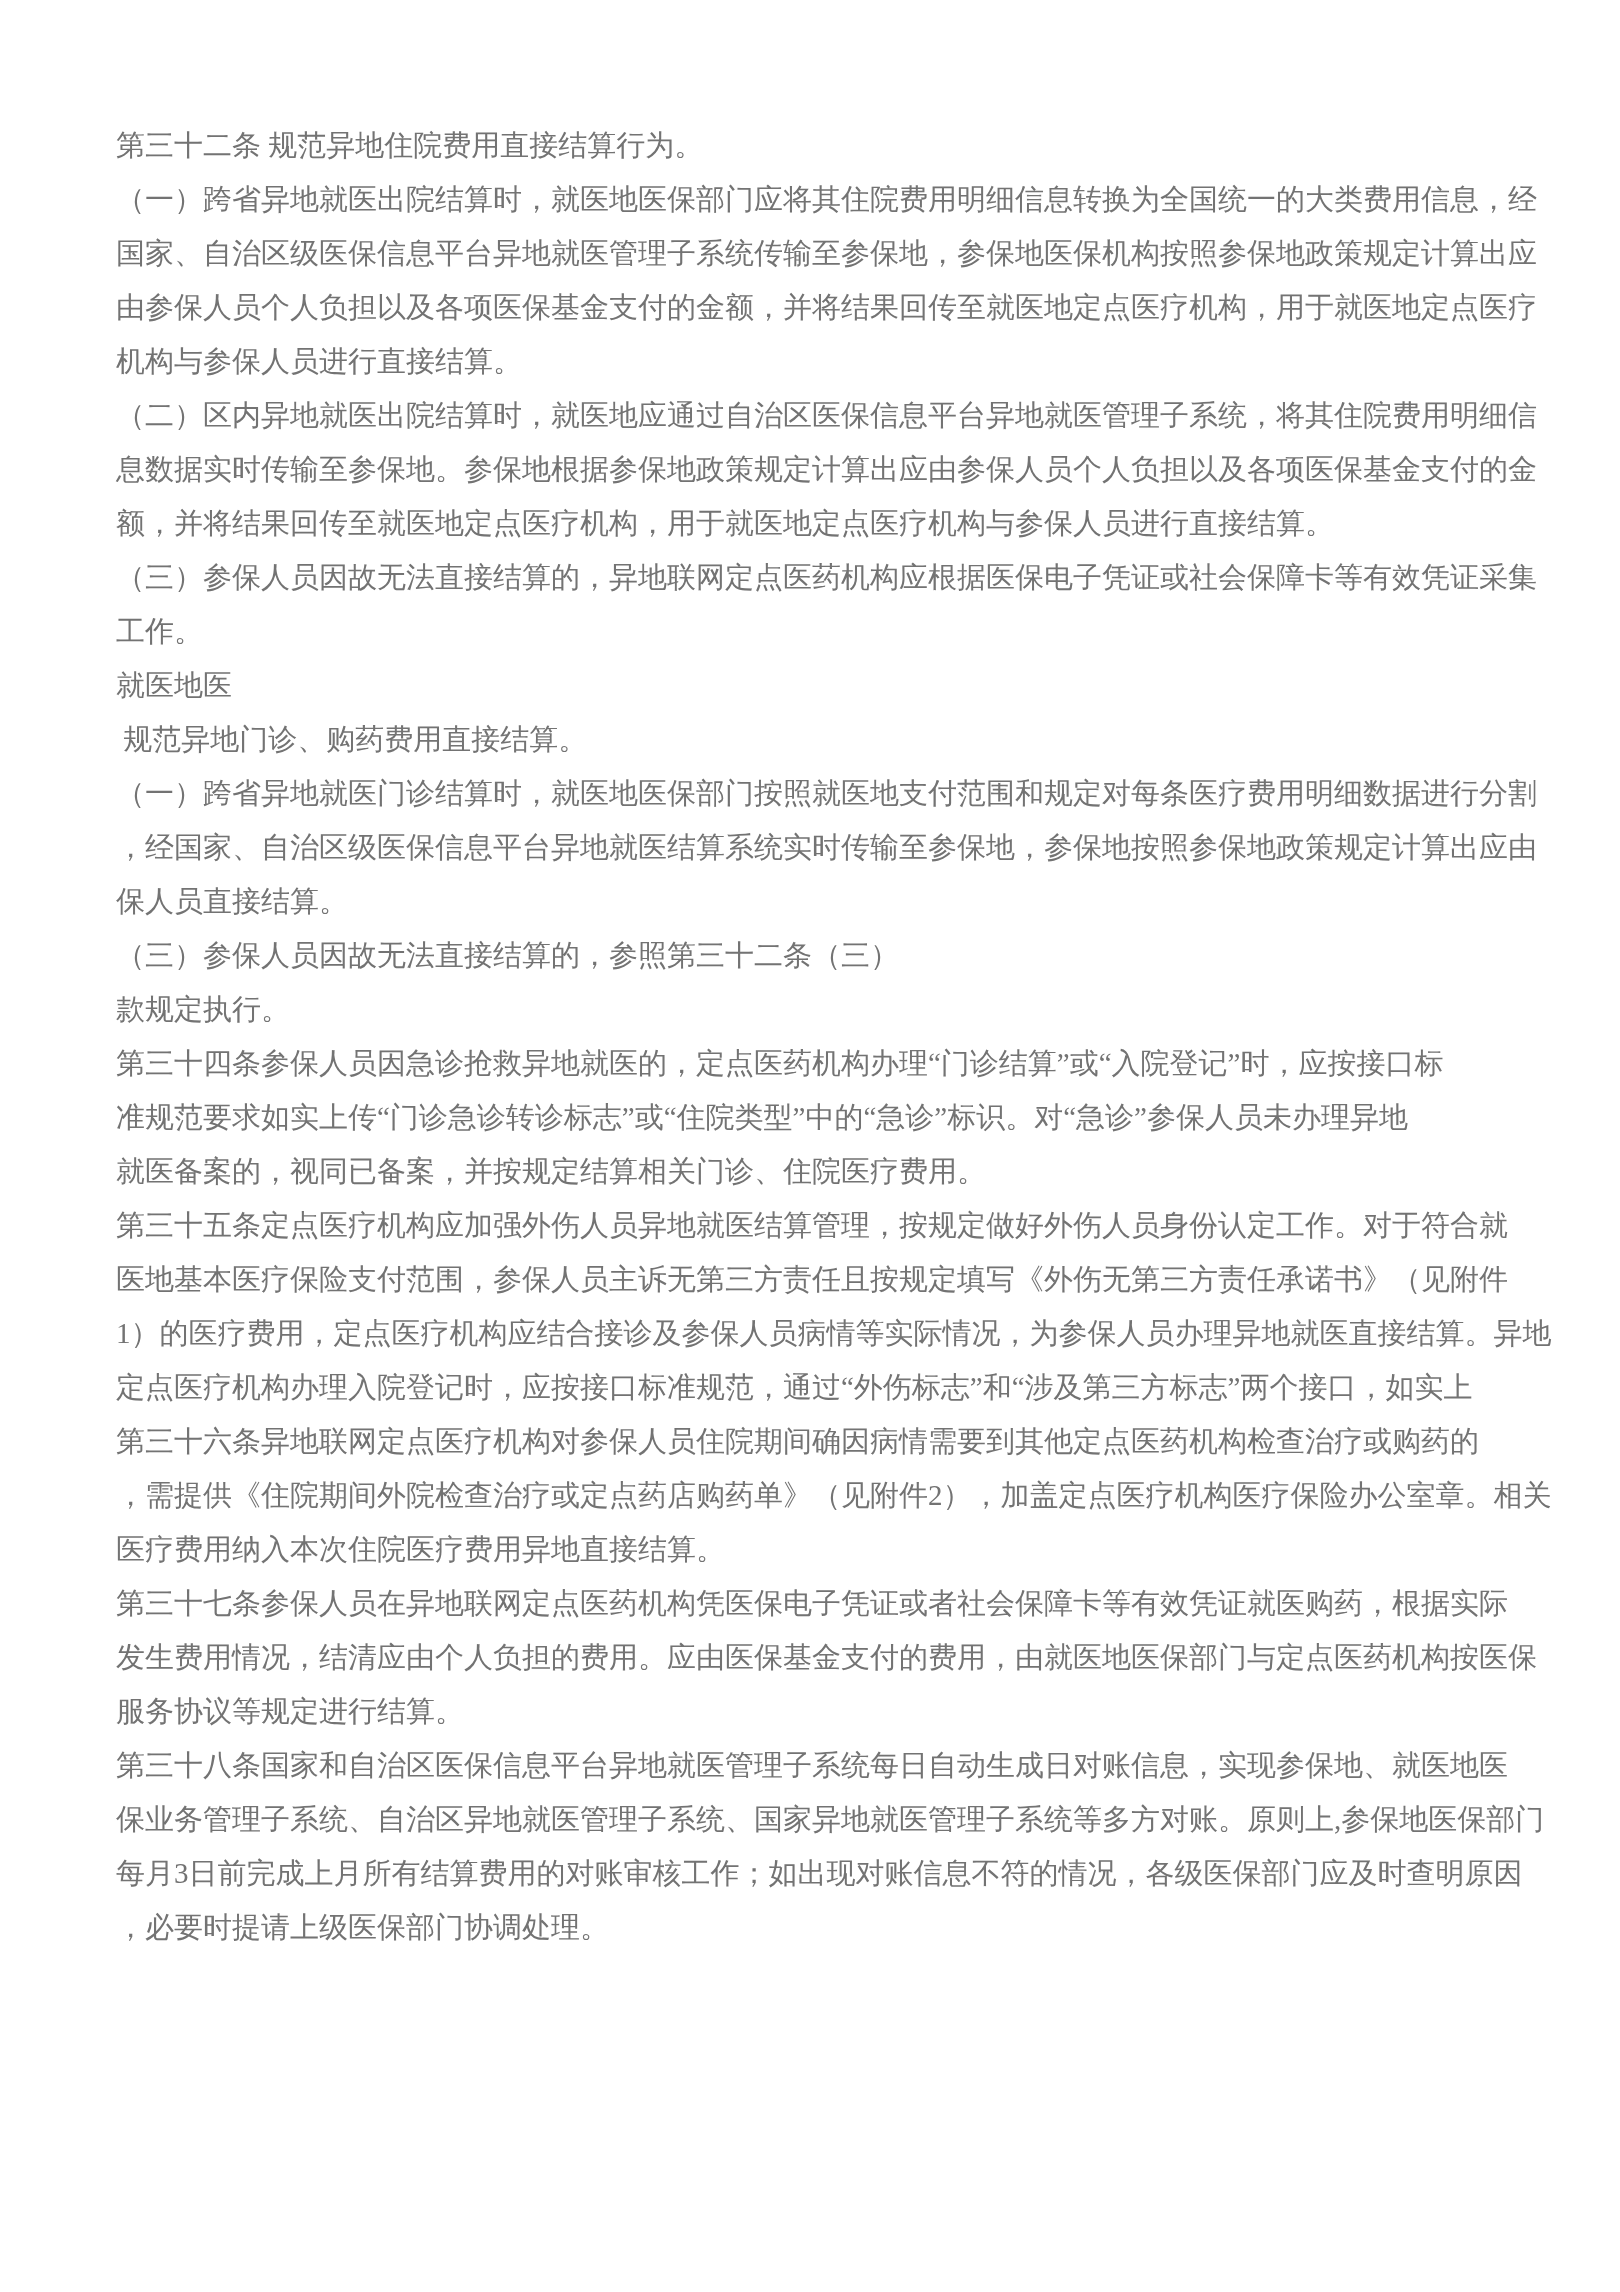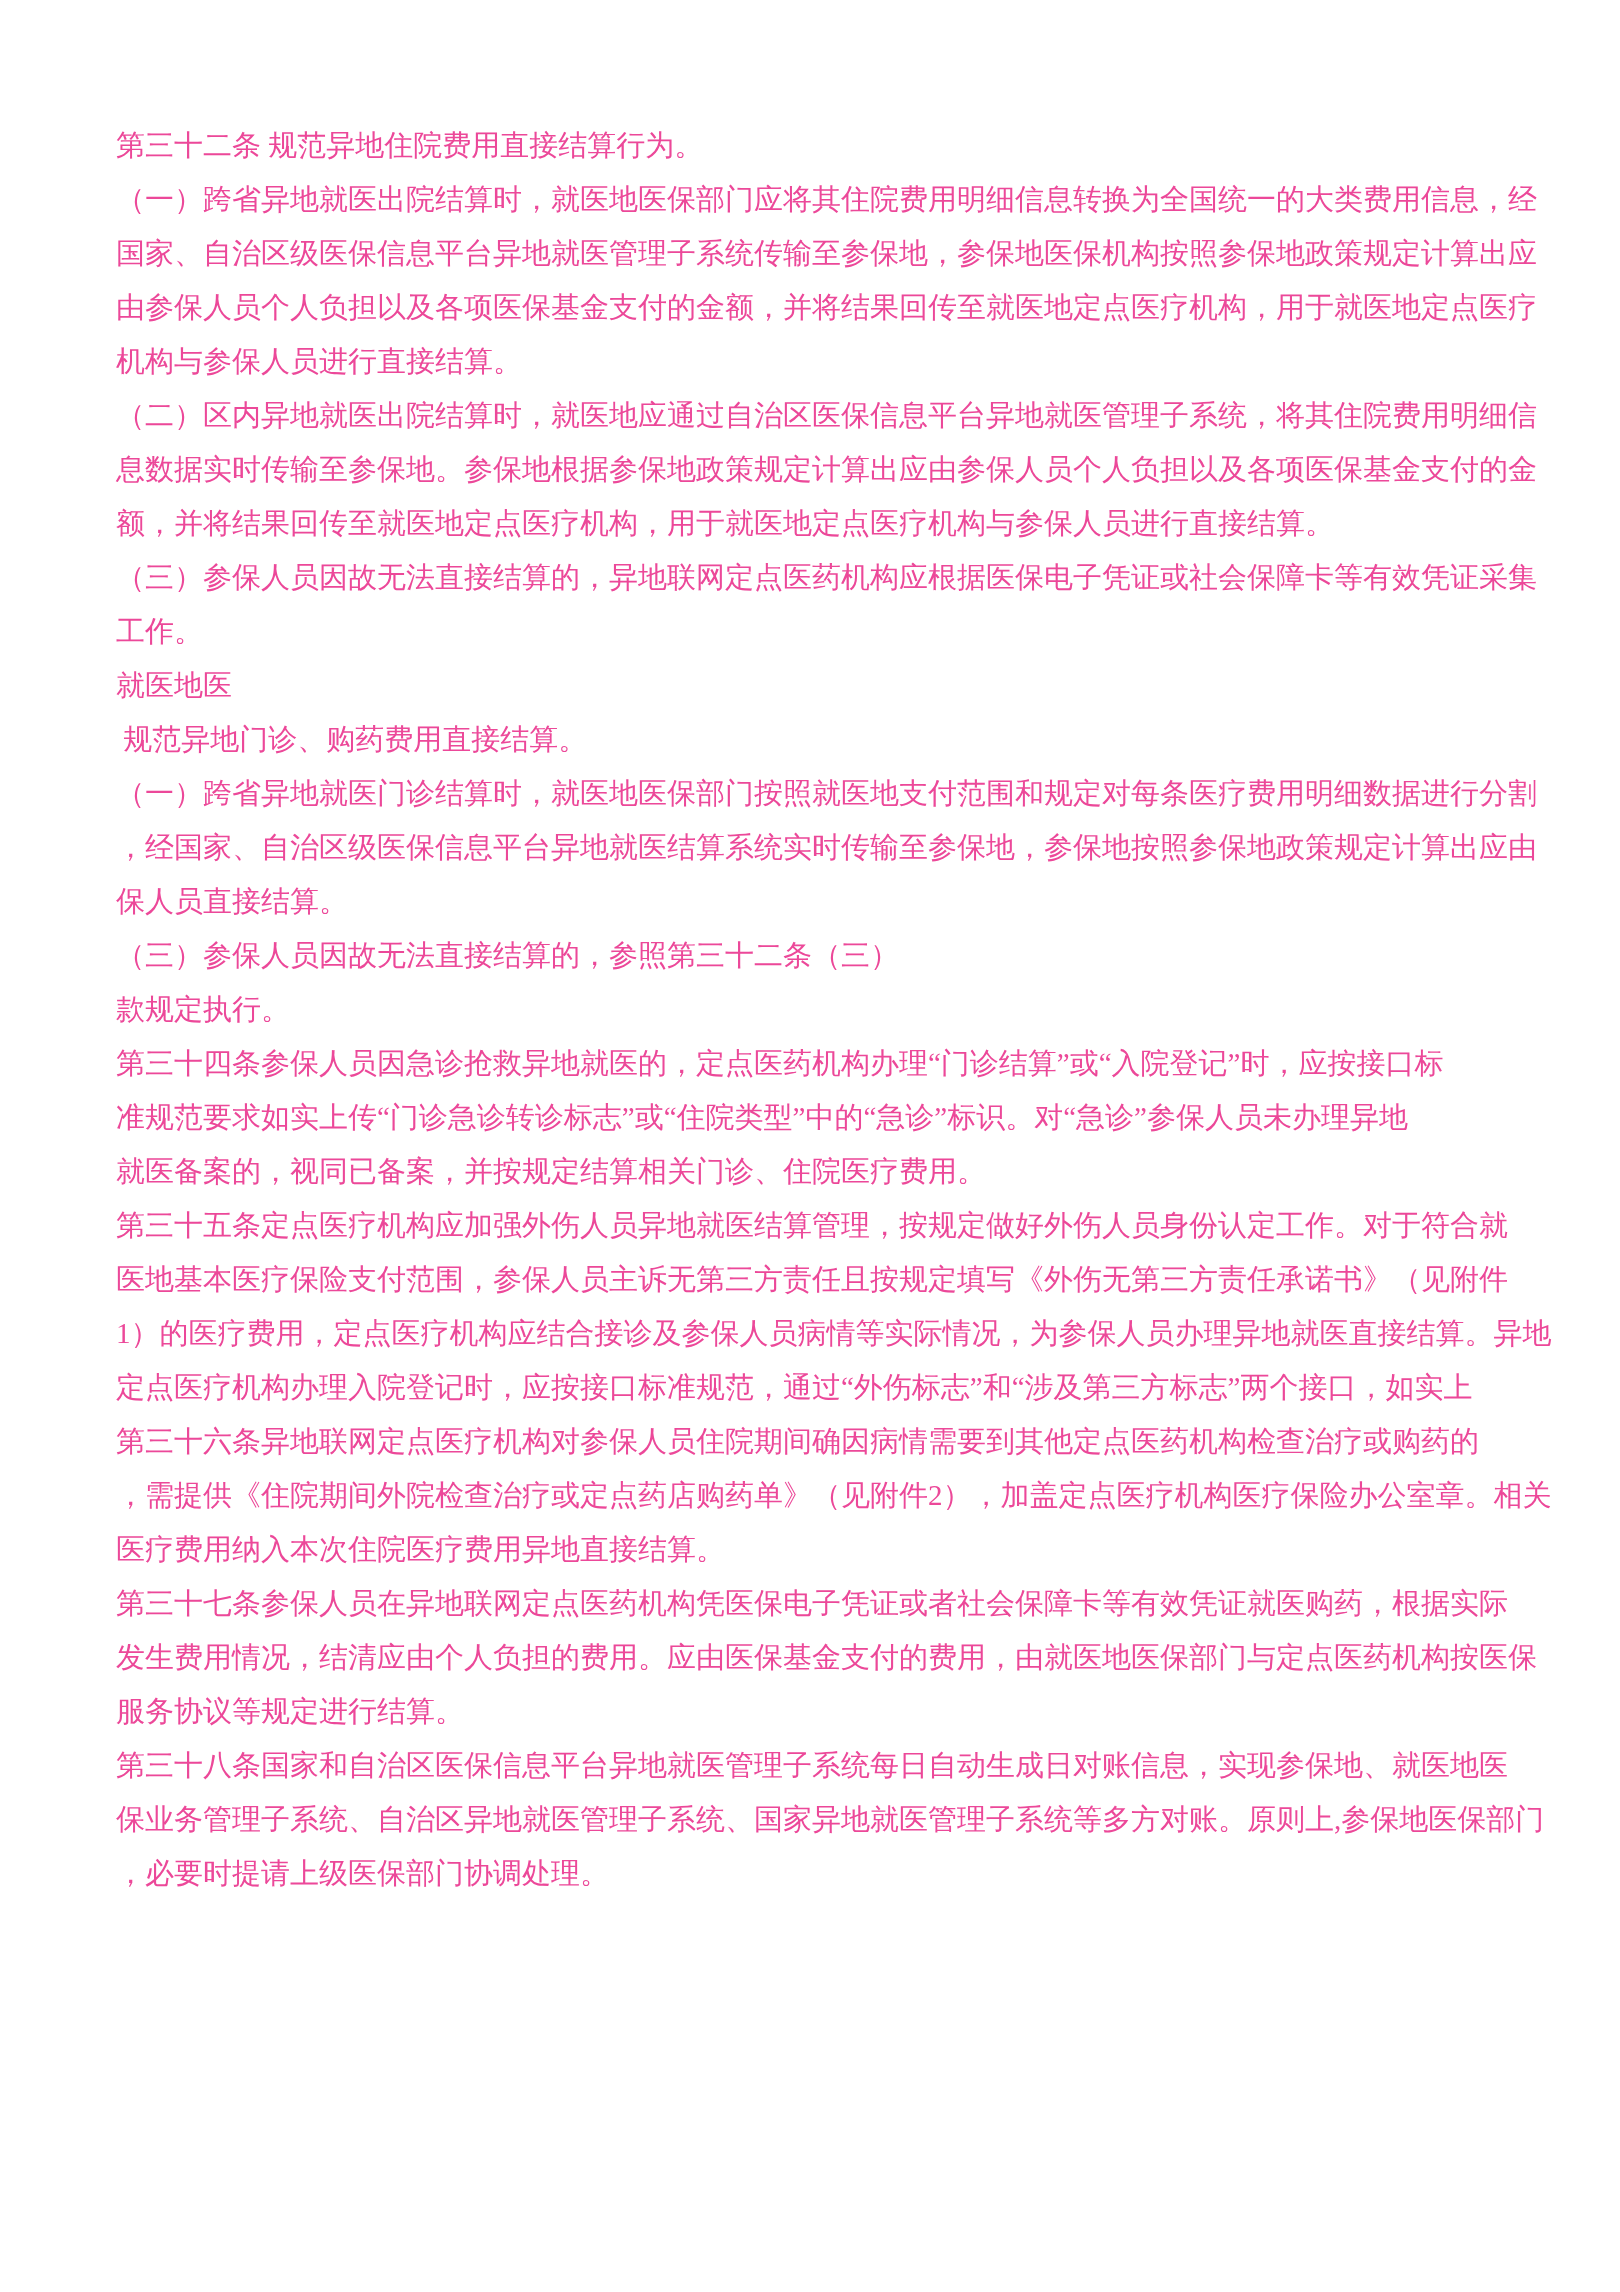--- a/index.html
+++ b/index.html
@@ -35,21 +35,21 @@
   .line {
     height: 54px;
     white-space: pre;
     overflow: visible;
   }
 </style>
 </head>
 <body style="background: rgb(255, 255, 255);">
 
 <div class="page">
-  <div class="doc" style="color: #ec4899;">
+  <div class="doc" style="color: #737373;">
       <div class="line">第三十二条 规范异地住院费用直接结算行为。</div>
       <div class="line">（一）跨省异地就医出院结算时，就医地医保部门应将其住院费用明细信息转换为全国统一的大类费用信息，经</div>
       <div class="line">国家、自治区级医保信息平台异地就医管理子系统传输至参保地，参保地医保机构按照参保地政策规定计算出应</div>
       <div class="line">由参保人员个人负担以及各项医保基金支付的金额，并将结果回传至就医地定点医疗机构，用于就医地定点医疗</div>
       <div class="line">机构与参保人员进行直接结算。</div>
       <div class="line">（二）区内异地就医出院结算时，就医地应通过自治区医保信息平台异地就医管理子系统，将其住院费用明细信</div>
       <div class="line">息数据实时传输至参保地。参保地根据参保地政策规定计算出应由参保人员个人负担以及各项医保基金支付的金</div>
       <div class="line">额，并将结果回传至就医地定点医疗机构，用于就医地定点医疗机构与参保人员进行直接结算。</div>
       <div class="line">（三）参保人员因故无法直接结算的，异地联网定点医药机构应根据医保电子凭证或社会保障卡等有效凭证采集</div>
       <div class="line">工作。</div>
@@ -68,16 +68,17 @@
       <div class="line">1）的医疗费用，定点医疗机构应结合接诊及参保人员病情等实际情况，为参保人员办理异地就医直接结算。异地</div>
       <div class="line">定点医疗机构办理入院登记时，应按接口标准规范，通过“外伤标志”和“涉及第三方标志”两个接口，如实上</div>
       <div class="line">第三十六条异地联网定点医疗机构对参保人员住院期间确因病情需要到其他定点医药机构检查治疗或购药的</div>
       <div class="line">，需提供《住院期间外院检查治疗或定点药店购药单》（见附件2），加盖定点医疗机构医疗保险办公室章。相关</div>
       <div class="line">医疗费用纳入本次住院医疗费用异地直接结算。</div>
       <div class="line">第三十七条参保人员在异地联网定点医药机构凭医保电子凭证或者社会保障卡等有效凭证就医购药，根据实际</div>
       <div class="line">发生费用情况，结清应由个人负担的费用。应由医保基金支付的费用，由就医地医保部门与定点医药机构按医保</div>
       <div class="line">服务协议等规定进行结算。</div>
       <div class="line">第三十八条国家和自治区医保信息平台异地就医管理子系统每日自动生成日对账信息，实现参保地、就医地医</div>
       <div class="line">保业务管理子系统、自治区异地就医管理子系统、国家异地就医管理子系统等多方对账。原则上,参保地医保部门</div>
+      <div class="line">每月3日前完成上月所有结算费用的对账审核工作；如出现对账信息不符的情况，各级医保部门应及时查明原因</div>
       <div class="line">，必要时提请上级医保部门协调处理。</div>
     </div>
 </div>
 
 
 </body></html>

